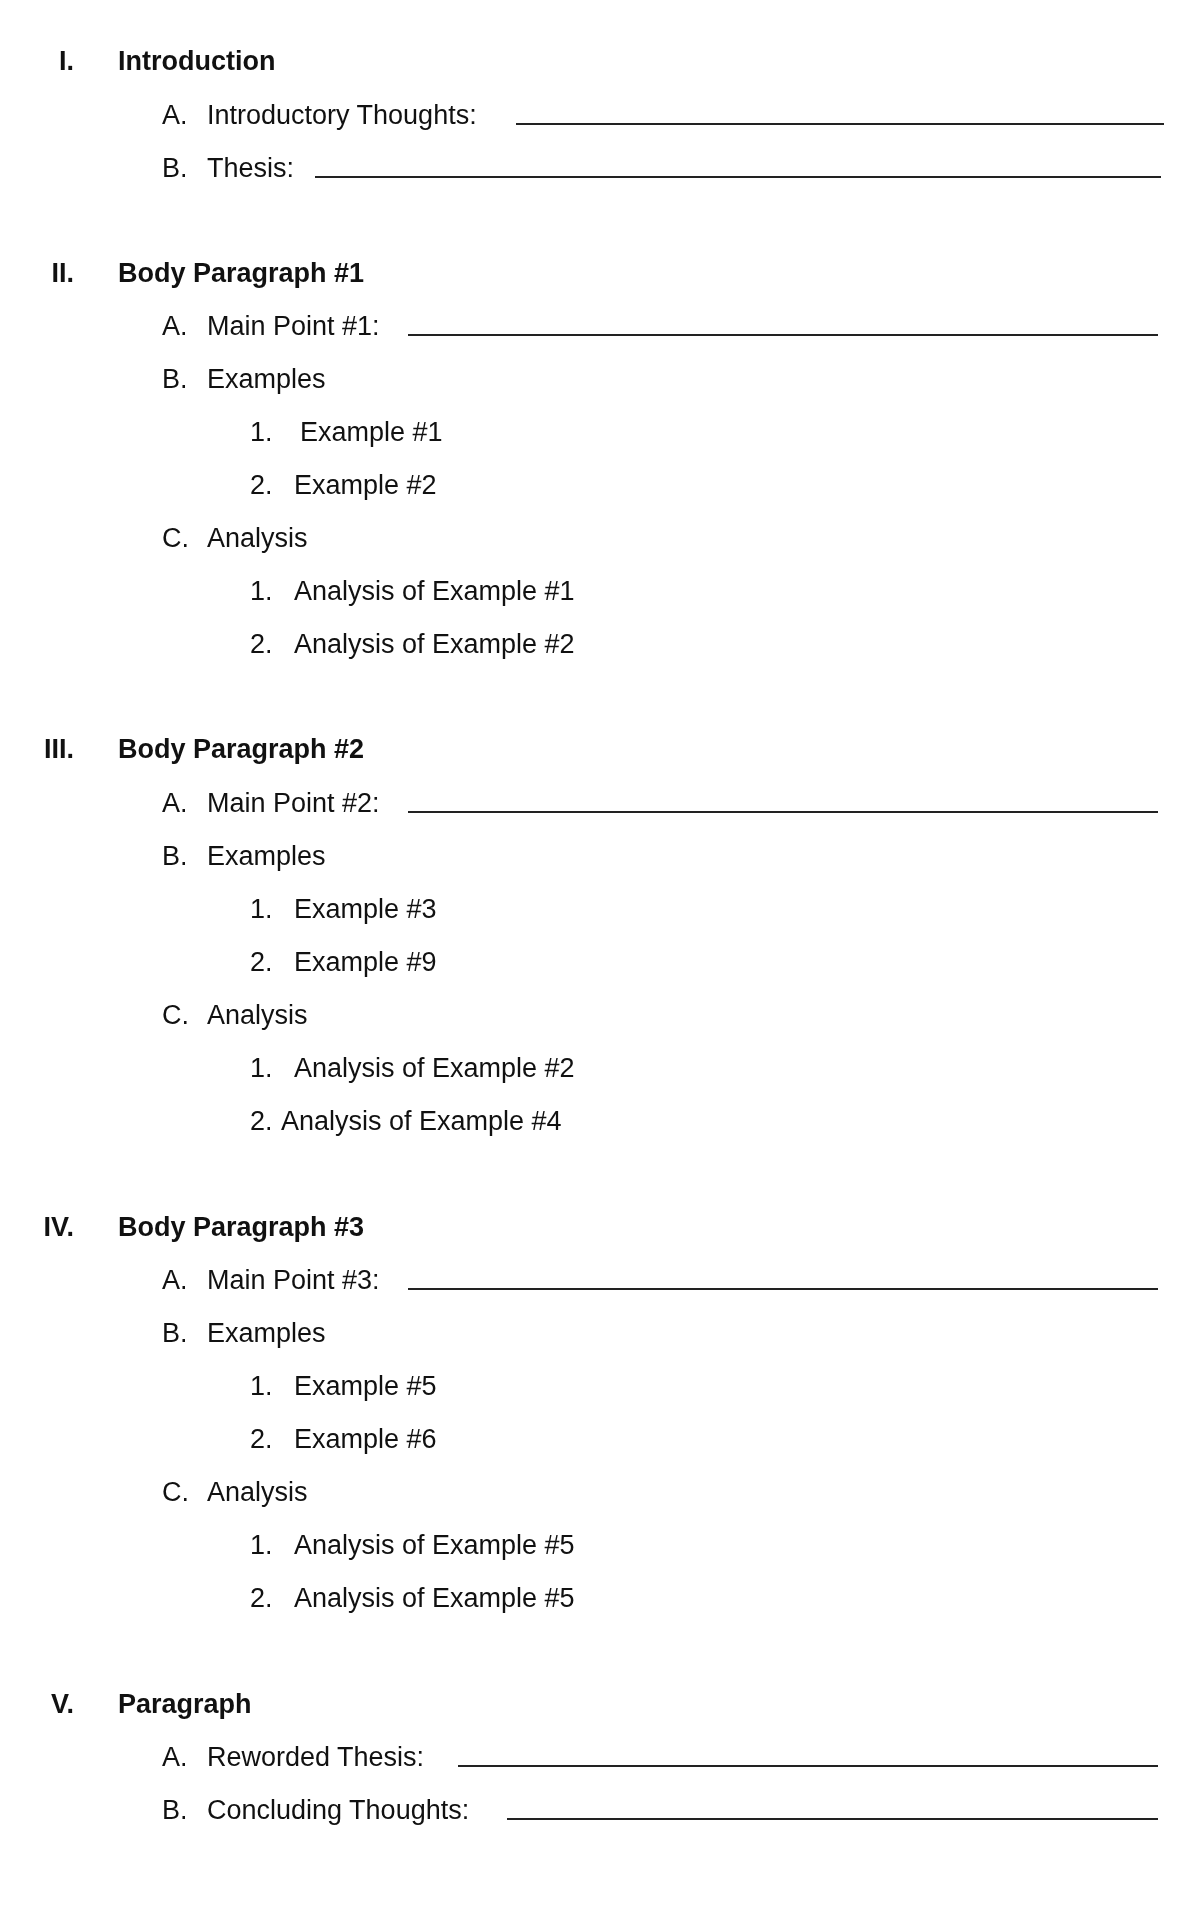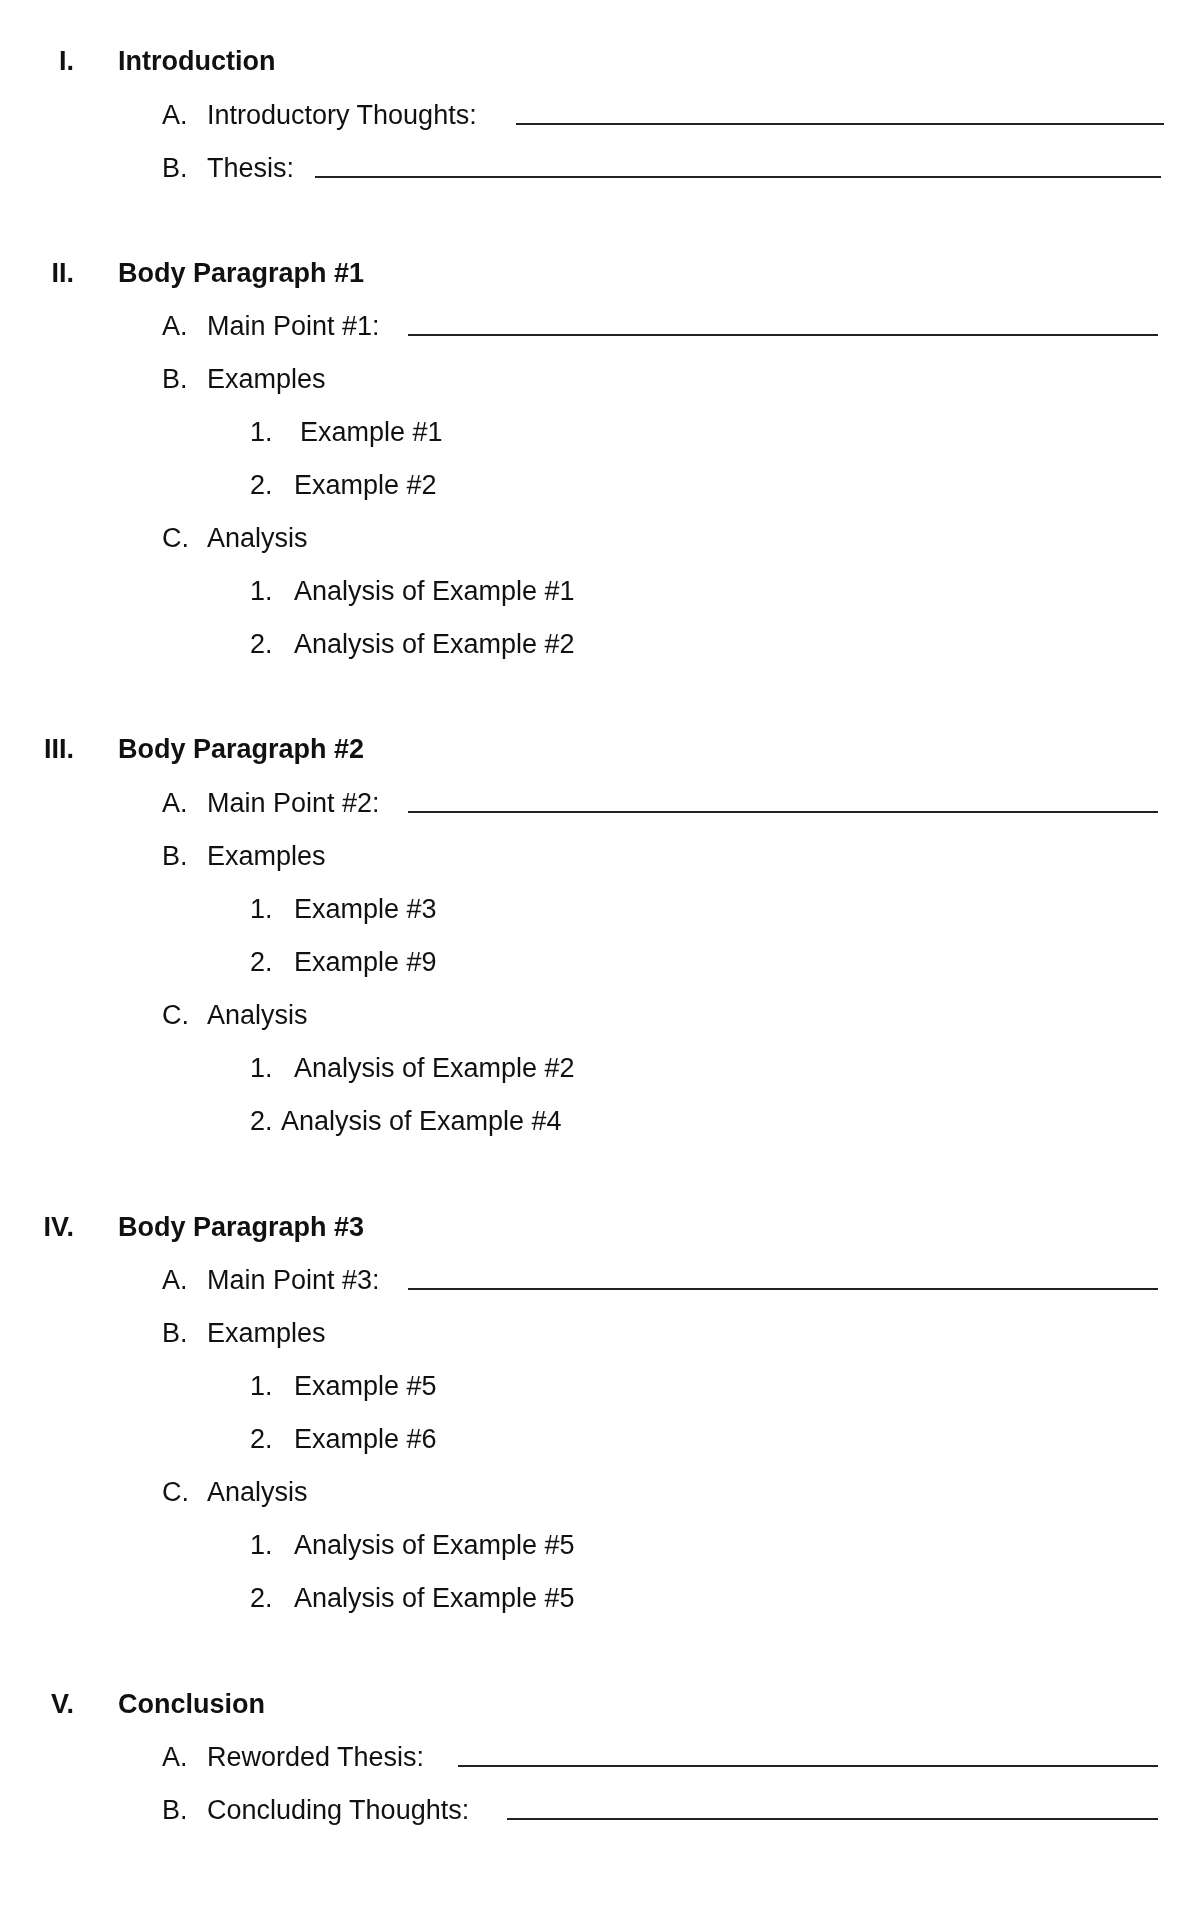--- a/index.html
+++ b/index.html
@@ -137,21 +137,21 @@
   <span class="lbl" style="left:250px">1.</span>
   <span class="txt" style="left:294px">Analysis of Example #5</span>
 </div>
 <div class="row" style="top:1578px">
   <span class="lbl" style="left:250px">2.</span>
   <span class="txt" style="left:294px">Analysis of Example #5</span>
 </div>
 
 <div class="row" style="top:1684px">
   <span class="roman">V.</span>
-  <span class="title">Conclusion</span>
+  <span class="title">Paragraph</span>
 </div>
 <div class="row" style="top:1737px">
   <span class="lbl" style="left:162px">A.</span>
   <span class="txt" style="left:207px">
       <span>Reworded Thesis:</span>
     </span>
   <span class="blank" style="position:absolute;left:450px;width:700px;top:4px"></span>
 </div>
 <div class="row" style="top:1790px">
   <span class="lbl" style="left:162px">B.</span>

